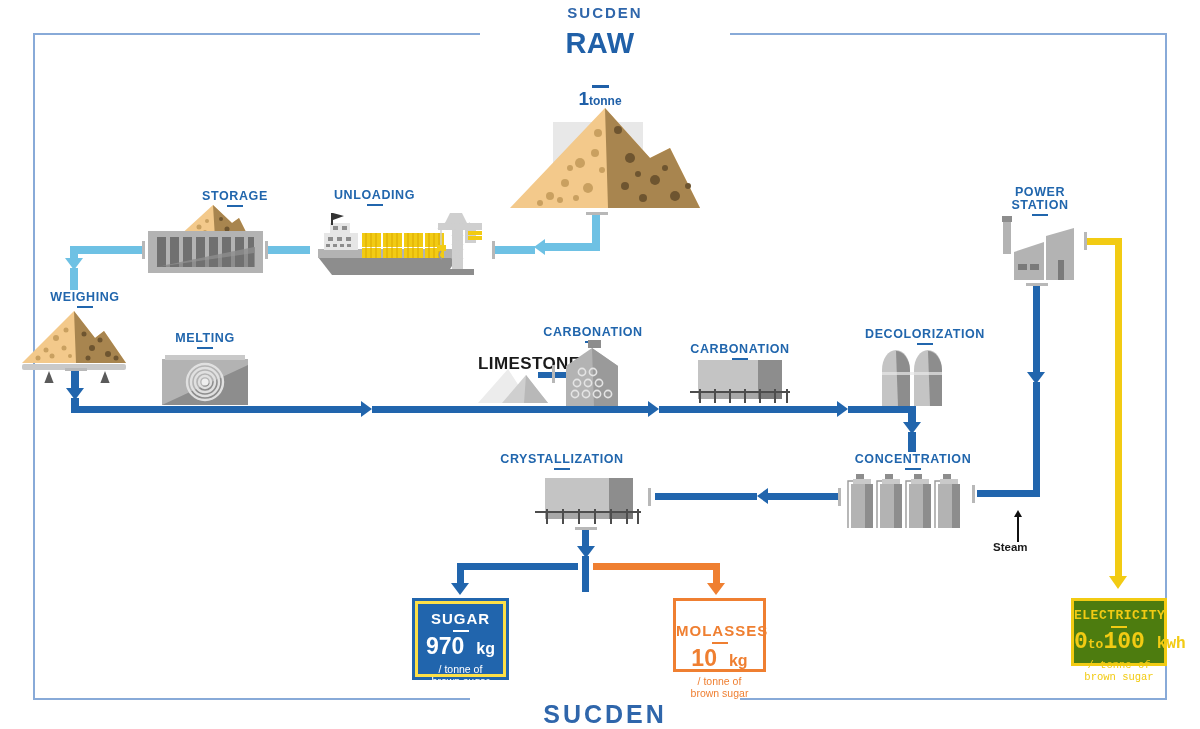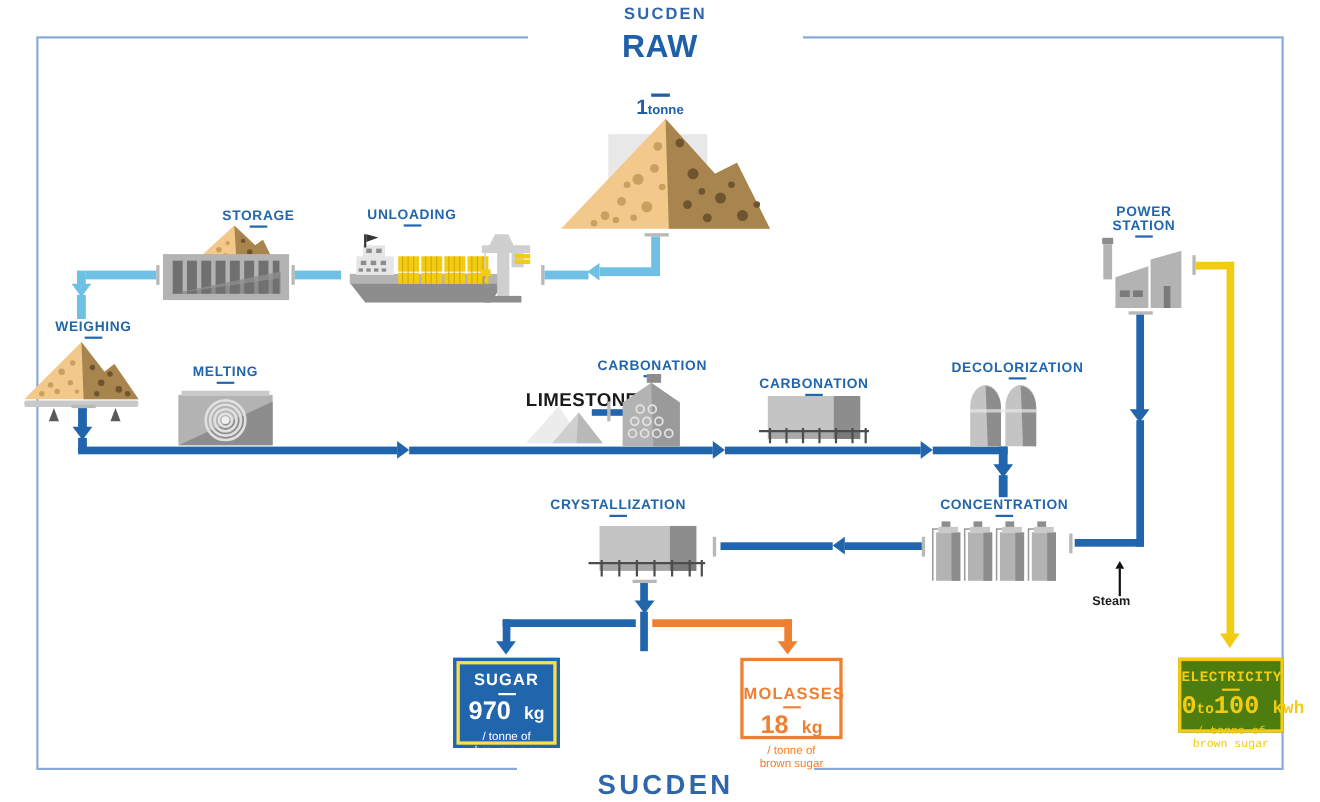--- a/index.html
+++ b/index.html
@@ -465,21 +465,21 @@
         <span>/ tonne of</span><br>
         <span>brown sugar</span>
       </div>
     </div>
   </div>
 
   <div class="abs box box-mol">
     <div class="nm">MOLASSES</div>
     <div class="rl"></div>
     <div class="big">
-      <span>18</span><span class="u">kg</span>
+      <span>10</span><span class="u">kg</span>
     </div>
     <div class="sub">
       <span>/ tonne of</span><br>
       <span>brown sugar</span>
     </div>
   </div>
 
   <div class="abs box box-elec">
     <div class="nm">ELECTRICITY</div>
     <div class="rl"></div>

